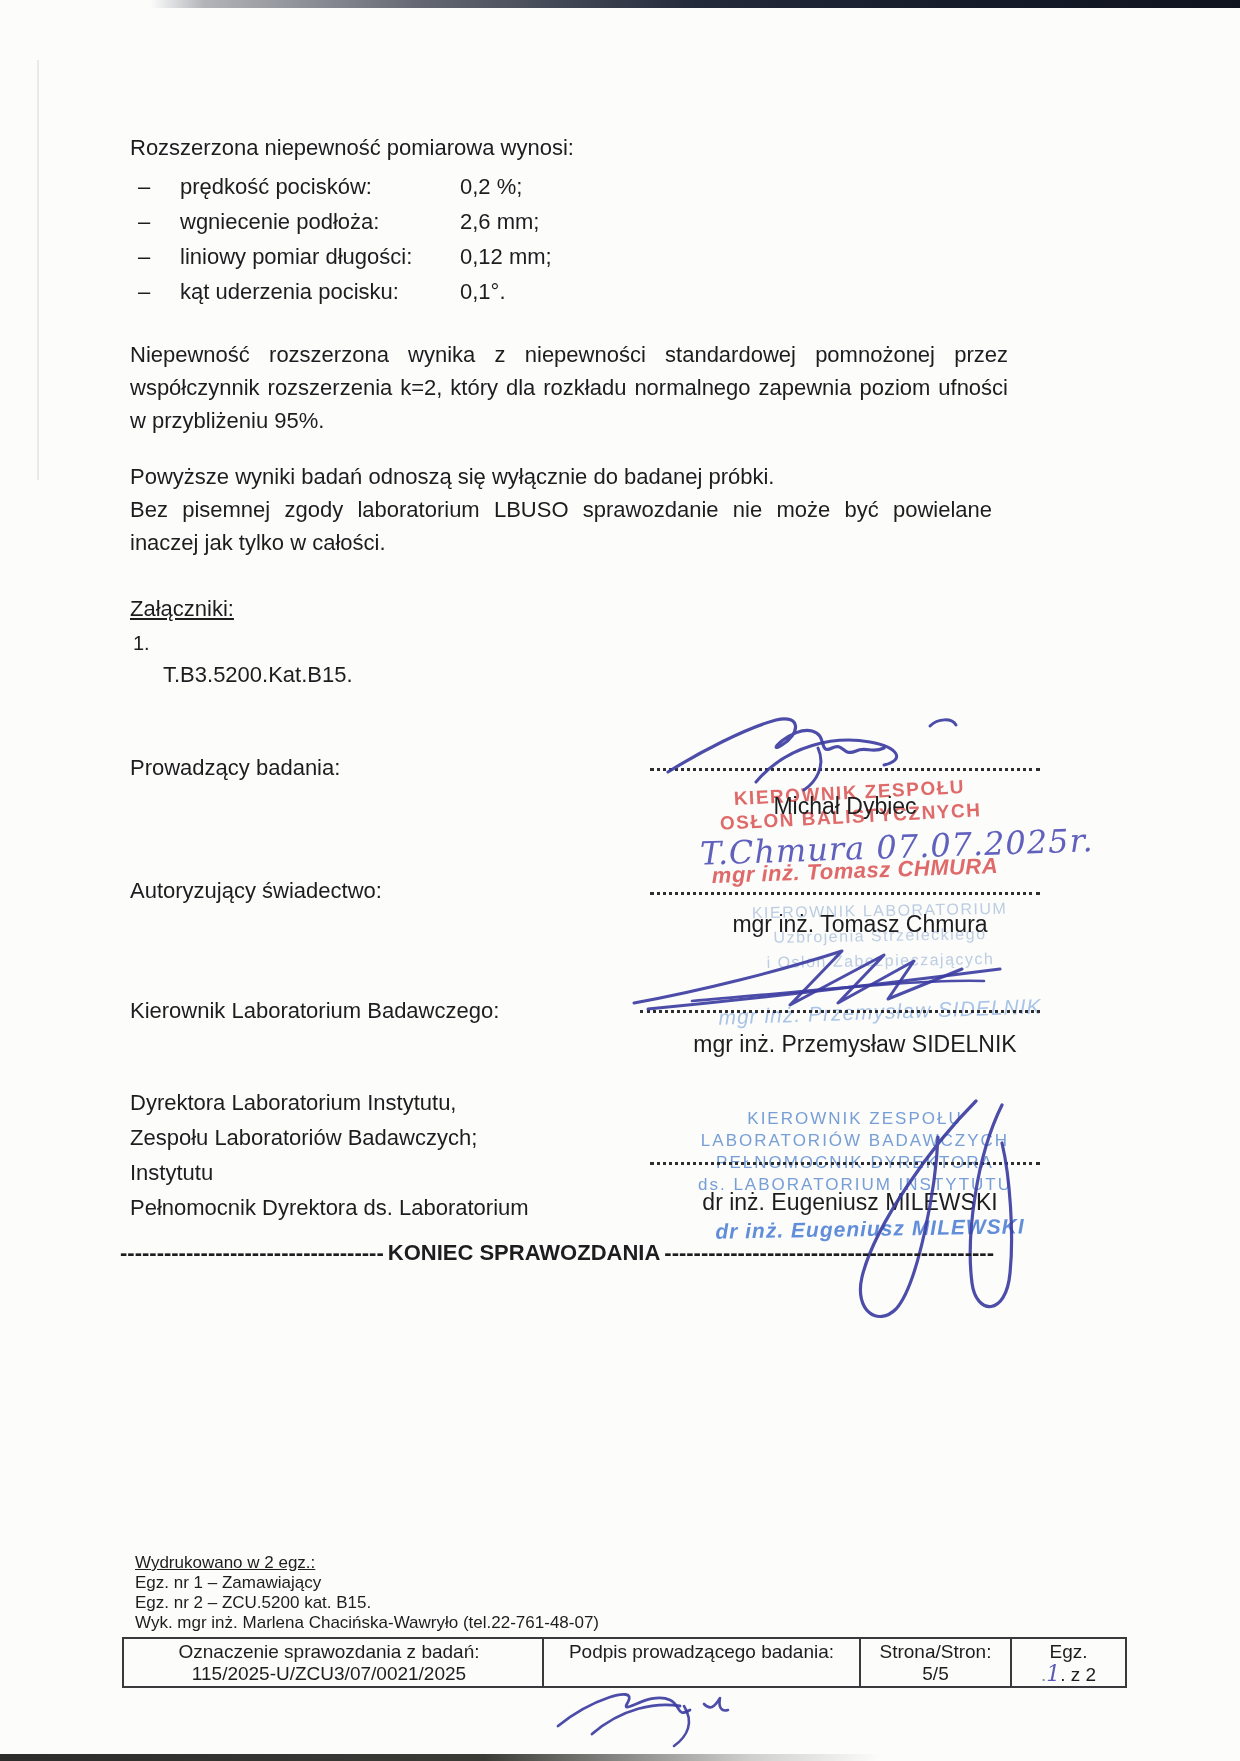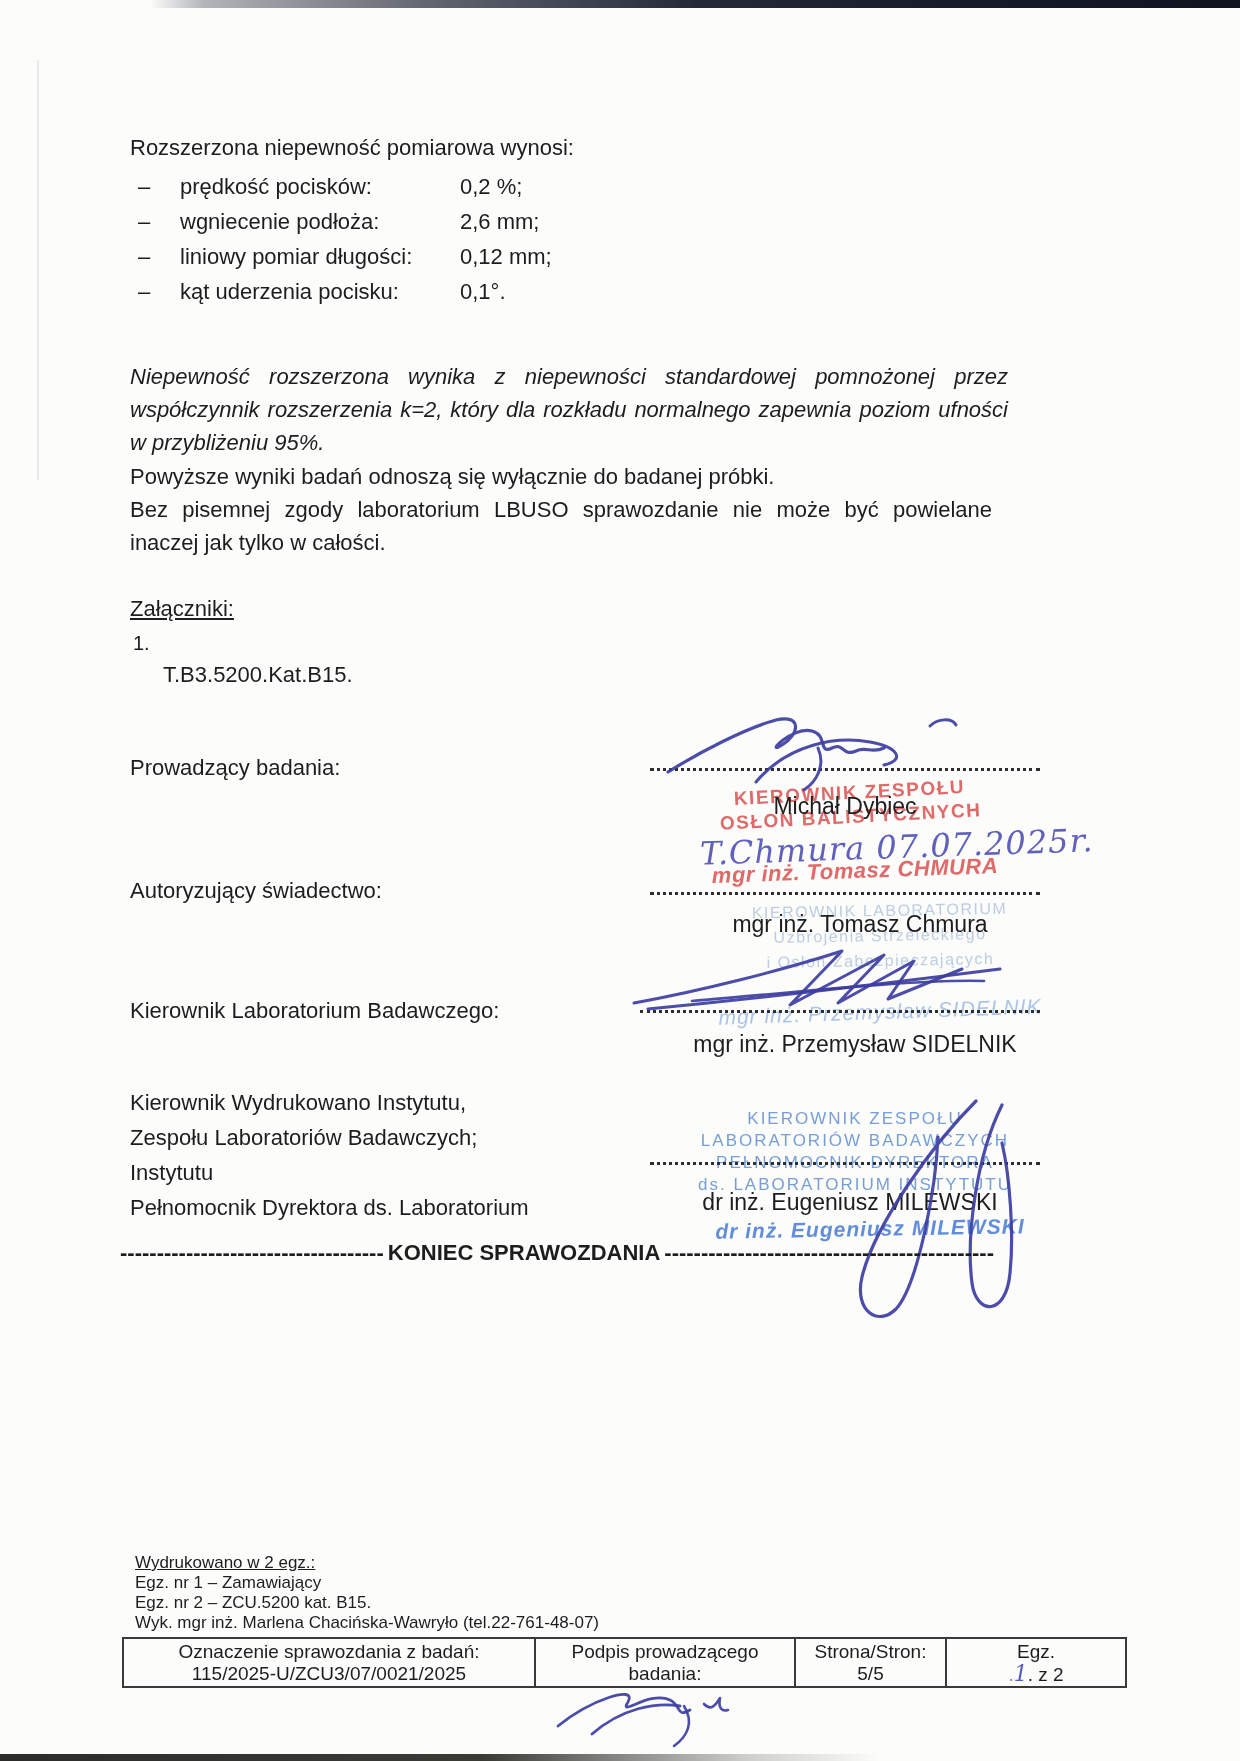--- a/index.html
+++ b/index.html
@@ -90,21 +90,21 @@
       <span class="abs" style="left:50px;">liniowy pomiar długości:</span>
       <span class="abs" style="left:330px;">0,12 mm;</span>
     </div>
     <div class="abs body-text" style="top:105px;left:0;width:880px;">
       <span class="abs" style="left:8px;">–</span>
       <span class="abs" style="left:50px;">kąt uderzenia pocisku:</span>
       <span class="abs" style="left:330px;">0,1°.</span>
     </div>
   </div>
 
-  <div class="abs body-text just" style="top:360px;left:130px;width:878px;font-style:italic;">Niepewność rozszerzona wynika z niepewności standardowej pomnożonej przez współczynnik rozszerzenia k=2, który dla rozkładu normalnego zapewnia poziom ufności w przybliżeniu 95%.</div>
+  <div class="abs body-text just" style="top:338px;left:130px;width:878px;">Niepewność rozszerzona wynika z niepewności standardowej pomnożonej przez współczynnik rozszerzenia k=2, który dla rozkładu normalnego zapewnia poziom ufności w przybliżeniu 95%.</div>
   <div class="abs body-text" style="top:460px;left:130px;width:900px;">Powyższe wyniki badań odnoszą się wyłącznie do badanej próbki.</div>
   <div class="abs body-text just" style="top:493px;left:130px;width:862px;">Bez pisemnej zgody laboratorium LBUSO sprawozdanie nie może być powielane inaczej jak tylko w całości.</div>
 
   <div class="abs body-text underline" style="top:592px;left:130px;">Załączniki:</div>
   <div class="abs body-text" style="top:627px;left:133px;font-size:20px;">1.</div>
   <div class="abs body-text" style="top:658px;left:163px;">T.B3.5200.Kat.B15.</div>
 
   <div class="abs sig-label" style="top:755px;left:130px;">Prowadzący badania:</div>
   <div class="abs dotline" style="top:768px;left:650px;width:390px;"></div>
   <div class="abs stamp-red stamp-red-sm" style="top:781px;left:680px;width:340px;transform:rotate(-3deg);">
@@ -135,21 +135,21 @@
   <div class="abs stamp-blue-name-faint" style="top:1000px;left:660px;width:440px;transform:rotate(-2deg);">mgr inż. Przemysław SIDELNIK</div>
   <div class="abs dotline" style="top:1010px;left:640px;width:400px;"></div>
   <div class="abs signer-name" style="top:1031px;left:640px;width:430px;">mgr inż. Przemysław SIDELNIK</div>
   <svg class="abs" style="top:943px;left:630px;" width="390" height="82" viewBox="0 0 390 82">
     <path class="ink" stroke-width="3" d="M4,60 C70,48 150,28 212,8 L160,62 L254,12 L208,60 L284,18 L258,56 L332,26"></path>
     <path class="ink" stroke-width="3" d="M18,66 C120,56 260,40 370,26"></path>
     <path class="ink" stroke-width="2.6" d="M62,58 C160,50 282,36 354,38"></path>
   </svg>
 
   <div class="abs sig-label" style="top:1085px;left:130px;line-height:35px;">
-    <div>Kierownik Wydrukowano Instytutu,</div>
+    <div>Dyrektora Laboratorium Instytutu,</div>
     <div>Zespołu Laboratoriów Badawczych;</div>
     <div>Instytutu</div>
     <div>Pełnomocnik Dyrektora ds. Laboratorium</div>
   </div>
   <div class="abs stamp-blue" style="top:1108px;left:640px;width:430px;">
     <div>KIEROWNIK ZESPOŁU</div>
     <div>LABORATORIÓW BADAWCZYCH</div>
     <div>PEŁNOMOCNIK DYREKTORA</div>
     <div>ds. LABORATORIUM INSTYTUTU</div>
   </div>
@@ -172,21 +172,21 @@
     <div>Egz. nr 1 – Zamawiający</div>
     <div>Egz. nr 2 – ZCU.5200 kat. B15.</div>
     <div>Wyk. mgr inż. Marlena Chacińska-Wawryło (tel.22-761-48-07)</div>
   </div>
 
   <div class="abs report-table" style="top:1637px;left:122px;width:1001px;height:47px;">
     <div class="cell" style="width:410px;">
       <div>Oznaczenie sprawozdania z badań:</div>
       <div>115/2025-U/ZCU3/07/0021/2025</div>
     </div>
-    <div class="cell" style="width:260px;">
+    <div class="cell" style="width:317px;margin-left:8px;">
       <div>Podpis prowadzącego badania:</div>
     </div>
     <div class="cell" style="width:151px;">
       <div>Strona/Stron:</div>
       <div>5/5</div>
     </div>
     <div class="cell" style="flex:1;">
       <div>Egz.</div>
       <div>
         <span class="dots-mark">.</span><span class="hand-one">1</span><span>. z 2</span>

